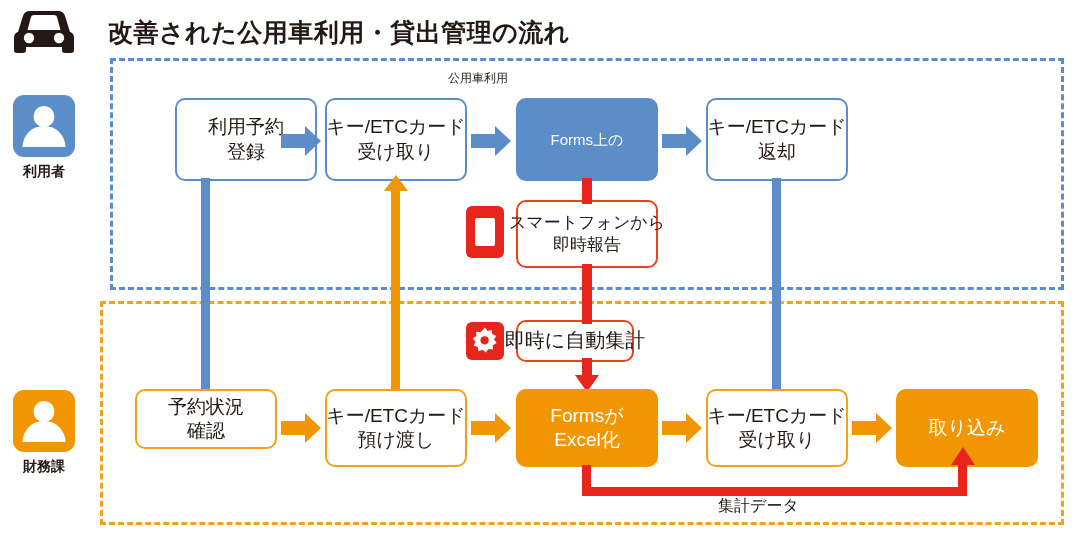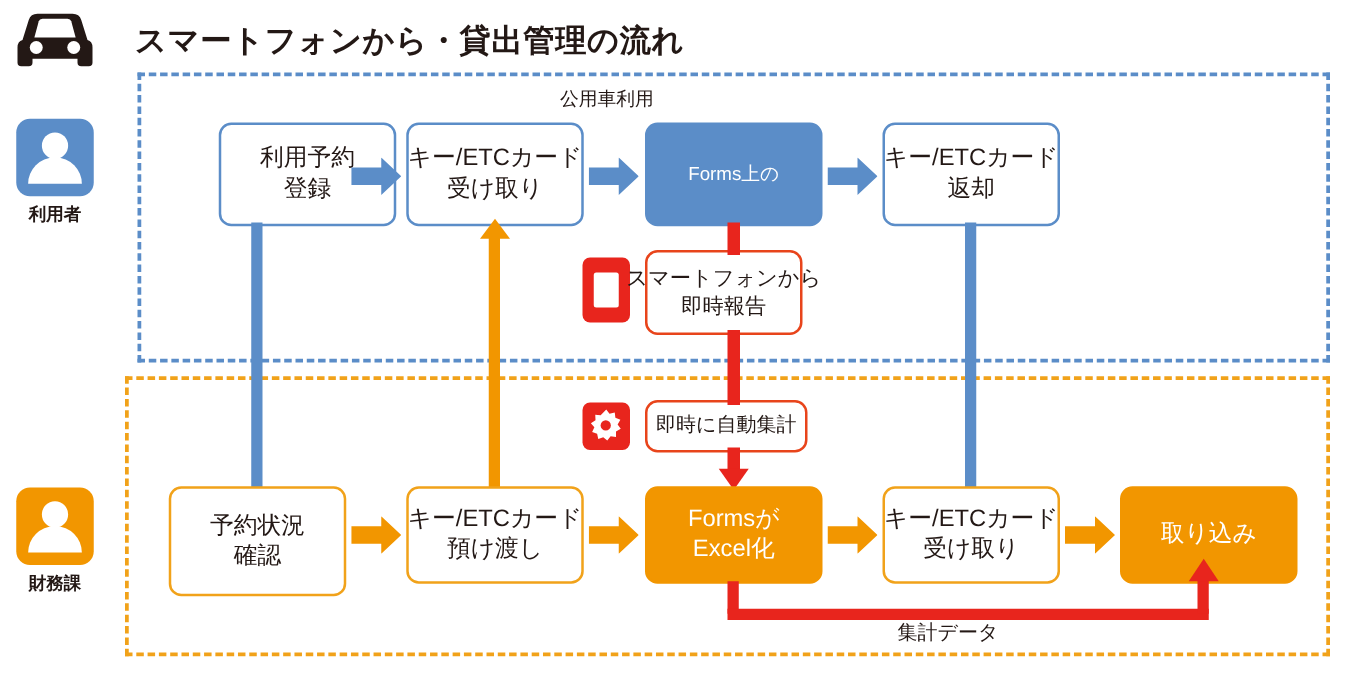--- a/index.html
+++ b/index.html
@@ -45,21 +45,21 @@
   
   #zone-user{
     left:110px;top:58px;width:954px;height:232px;
     border:3px dashed #5B8DC8;box-sizing:border-box;
   }
   #zone-finance{
     left:100px;top:301px;width:964px;height:224px;
     border:3px dashed #F1A21A;box-sizing:border-box;
   }
   #zone-user-label{
-    left:448px;top:70px;font-size:15px;color:#231815;white-space:nowrap;
+    left:448px;top:70px;font-size:12px;color:#231815;white-space:nowrap;
   }
 
   
   .box{
     box-sizing:border-box;border-radius:10px;
     display:flex;flex-direction:column;align-items:center;justify-content:center;
     text-align:center;line-height:1.28;white-space:nowrap;
   }
   .box .l{display:block;}
   .box-blue-outline{border:2.4px solid #5B8DC8;background:#ffffff;color:#231815;font-size:19px;}
@@ -68,25 +68,25 @@
   .box-orange-fill{border:2.4px solid #F29600;background:#F29600;color:#ffffff;font-size:19px;}
   .box-red-outline{border:2.6px solid #E8441B;background:#ffffff;color:#231815;font-size:17px;}
 
   
   #box-reserve  {left:135px;top:98px;width:142px;height:83px;margin-left:40px;}
   #box-keyrecv  {left:325px;top:98px;width:142px;height:83px;}
   #box-forms    {left:516px;top:98px;width:142px;height:83px;}
   #box-keyreturn{left:706px;top:98px;width:142px;height:83px;}
 
   
-  #box-smartphone{left:516px;top:200px;width:126px;height:68px;}
-  #box-autoagg   {left:516px;top:320px;width:130px;height:42px;font-size:16px;}
-
-  
-  #box-checkres {left:135px;top:389px;width:142px;height:88px;}
+  #box-smartphone{left:516px;top:200px;width:142px;height:68px;}
+  #box-autoagg   {left:516px;top:320px;width:118px;height:42px;font-size:20px;}
+
+  
+  #box-checkres {left:135px;top:389px;width:142px;height:60px;}
   #box-keyhand  {left:325px;top:389px;width:142px;height:78px;}
   #box-formsxls {left:516px;top:389px;width:142px;height:78px;}
   #box-keyrecv2 {left:706px;top:389px;width:142px;height:78px;}
   #box-ledger   {left:896px;top:389px;width:142px;height:78px;}
 
   
   .harrow{height:30px;}
   .harrow svg{display:block;}
   #arr-t1{left:281px;top:126px;width:40px;}
   #arr-t2{left:471px;top:126px;width:40px;}
@@ -156,21 +156,21 @@
 
 <div class="abs" id="car-icon">
   <svg width="72" height="56" viewBox="0 0 72 56" aria-hidden="true">
     <path d="M10 26 L15 10 Q16.5 5 22 5 L50 5 Q55.5 5 57 10 L62 26 Q66 27 66 32 L66 44 Q66 47 63 47 L57 47 Q54 47 54 44 L54 41 L18 41 L18 44 Q18 47 15 47 L9 47 Q6 47 6 44 L6 32 Q6 27 10 26 Z" fill="#231815"></path>
     <path d="M19.5 24 L23 11 Q23.6 9 26 9 L46 9 Q48.4 9 49 11 L52.5 24 Z" fill="#ffffff"></path>
     <circle cx="21" cy="32" r="5.2" fill="#ffffff"></circle>
     <circle cx="51" cy="32" r="5.2" fill="#ffffff"></circle>
   </svg>
 </div>
 
-<div class="abs" id="page-title">スマートフォンから・貸出管理の流れ</div>
+<div class="abs" id="page-title">改善された公用車利用・貸出管理の流れ</div>
 
 <div class="abs" id="zone-user"></div>
 <div class="abs" id="zone-finance"></div>
 <div class="abs" id="zone-user-label">公用車利用</div>
 
 <div class="abs actor" id="actor-user">
   <div class="badge">
     <div class="head"></div>
     <div class="body"></div>
   </div>

